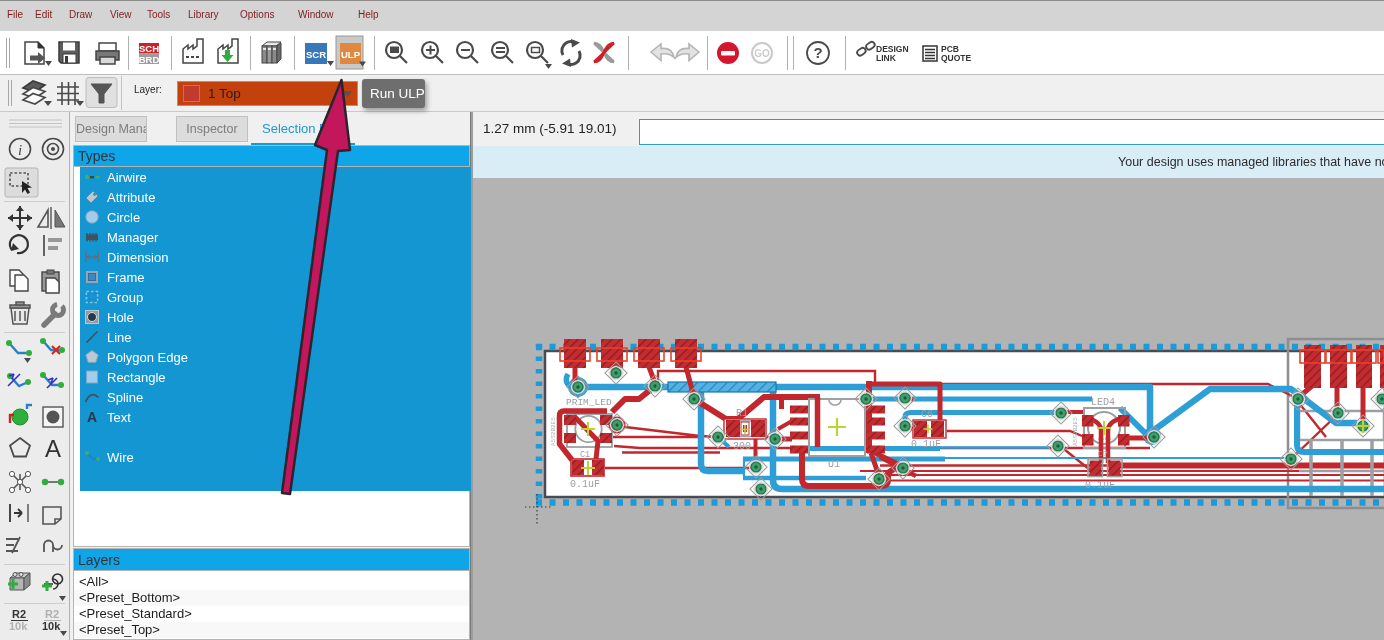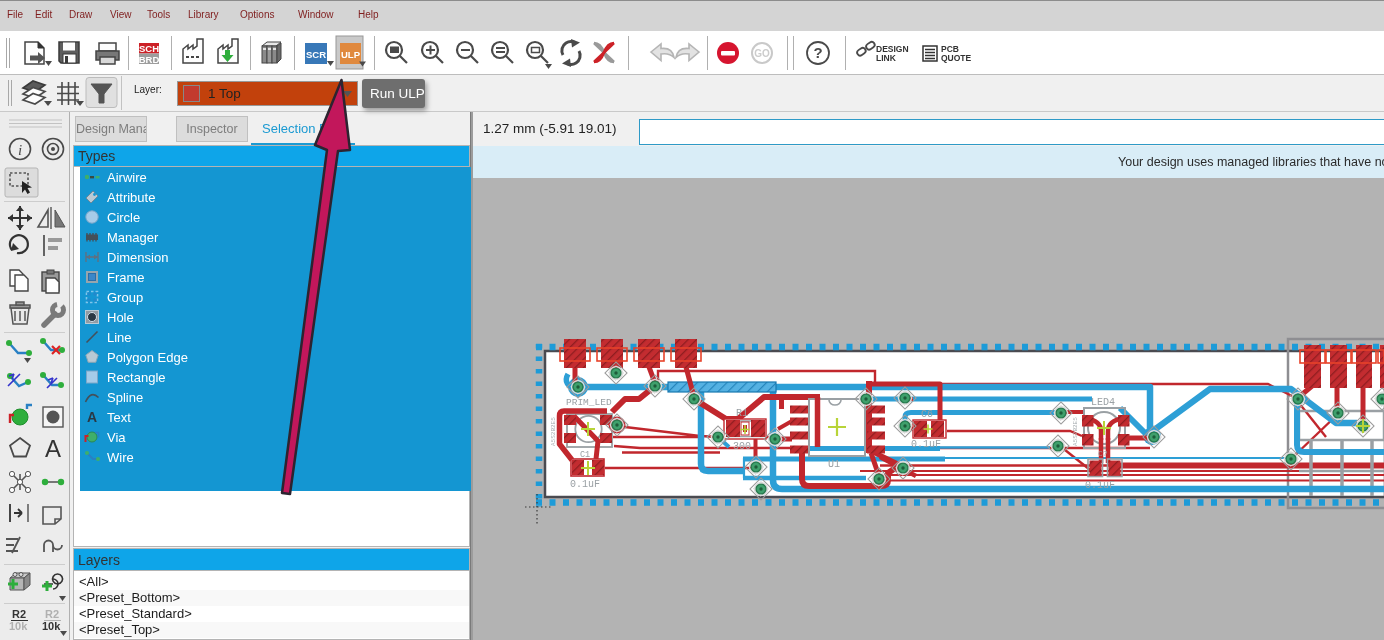--- a/index.html
+++ b/index.html
@@ -418,28 +418,20 @@
             <rect x="2.5" y="2" width="11" height="12" fill="#a6cbe8" stroke="#7ba6c8"></rect>
           </svg>
           <i>Rectangle</i>
         </div>
 <div class="trow" style="top:240px">
           <svg width="16" height="16">
             <text x="8" y="13" font-size="14" font-weight="bold" text-anchor="middle" fill="#2a3844" font-family="Liberation Sans, sans-serif">A</text>
           </svg>
           <i>Text</i>
         </div>
-<div class="trow" style="top:260px">
-          <svg width="16" height="16">
-            <circle cx="8" cy="8" r="5" fill="#3fae6a" stroke="#2a8a50"></circle>
-            <path d="M1.5,13 v-6 h3" fill="none" stroke="#cc2127" stroke-width="2"></path>
-            <path d="M11,3.5 h3.5 v5" fill="none" stroke="#2980c4" stroke-width="1.6"></path>
-          </svg>
-          <i>Via</i>
-        </div>
 <div class="trow" style="top:280px">
           <svg width="16" height="16">
             <path d="M3,4 l6,6 h5" fill="none" stroke="#2980c4" stroke-width="2"></path>
             <circle cx="3" cy="4" r="2" fill="#3fae6a"></circle>
             <circle cx="14" cy="10" r="2" fill="#3fae6a"></circle>
           </svg>
           <i>Wire</i>
         </div>
 </div>
 </div>

